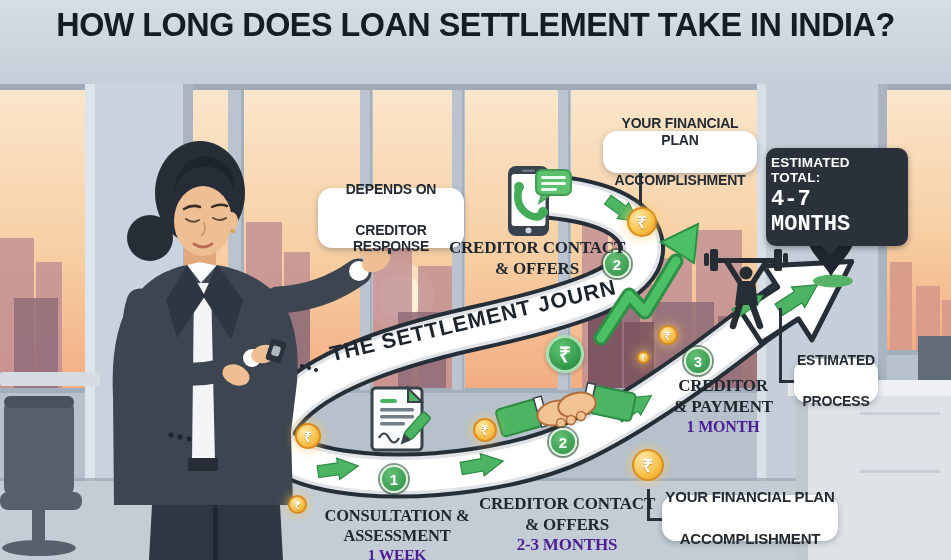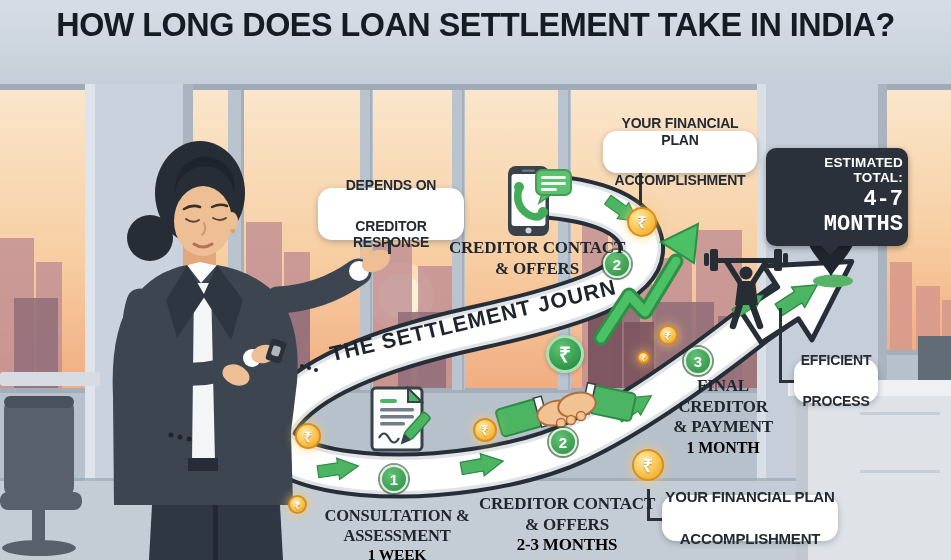--- a/index.html
+++ b/index.html
@@ -9,37 +9,37 @@
   #title{position:absolute;left:0;top:6px;width:951px;text-align:center;
          font-size:33px;font-weight:bold;color:#161c24;letter-spacing:-0.5px;
          transform:scaleX(.98);white-space:nowrap;}
   .callout{position:absolute;background:#fff;border-radius:14px;color:#232a32;
            font-weight:bold;text-align:center;line-height:1.2;letter-spacing:-0.2px;
            box-shadow:0 2px 6px rgba(25,35,45,.28);display:flex;flex-direction:column;
            justify-content:center;gap:24px;}
   .callout span{display:block;}
   .plain{position:absolute;color:#20262e;font-weight:bold;text-align:center;
          line-height:1.22;letter-spacing:-0.2px;font-family:Liberation Serif, serif;}
-  .plain .duration{color:#000000;font-weight:600;}
+  .plain .duration{color:#4c1d95;font-weight:600;}
   .badge{position:absolute;width:28px;height:28px;border-radius:50%;
          background:radial-gradient(circle at 38% 32%,#63c276,#3d9b51 72%);
          border:2px solid #dcf0de;box-shadow:0 0 0 2px rgba(34,74,42,.55),0 1px 3px rgba(0,0,0,.3);
          color:#fff;font-weight:bold;font-size:15px;display:flex;align-items:center;justify-content:center;
          box-sizing:border-box;}
   .coin{position:absolute;border-radius:50%;box-sizing:border-box;
         background:radial-gradient(circle at 35% 30%,#ffe9a8,#f7c047 60%,#ec9d2b);
         border:2px solid #db8d1f;box-shadow:0 0 12px rgba(255,205,100,.85);
         color:#fff;font-weight:bold;display:flex;align-items:center;justify-content:center;
         text-shadow:0 1px 1px rgba(180,110,20,.8);}
   #rupee-big{position:absolute;left:546px;top:335px;width:38px;height:38px;border-radius:50%;
         background:radial-gradient(circle at 38% 30%,#5ec473,#2f9347 75%);
         border:3px solid #a9dfb3;box-sizing:border-box;color:#fff;font-weight:bold;font-size:21px;
         display:flex;align-items:center;justify-content:center;box-shadow:0 1px 4px rgba(0,0,0,.25);}
   #estimate-badge{position:absolute;left:766px;top:148px;width:142px;box-sizing:border-box;
-        background:#2b313a;border-radius:10px;color:#fff;text-align:right;
+        background:#2b313a;border-radius:10px;color:#fff;text-align:left;
         padding:7px 5px 9px;box-shadow:0 2px 6px rgba(0,0,0,.35);}
   #estimate-badge .l1{font-size:13.5px;font-weight:bold;letter-spacing:.2px;}
   #estimate-badge .l2{font-size:22px;font-weight:bold;margin-top:2px;font-family:Liberation Mono, monospace;}
   #estimate-badge:after{content:"";position:absolute;left:54px;bottom:-9px;width:0;height:0;
         border-left:10px solid transparent;border-right:10px solid transparent;
         border-top:10px solid #2b313a;}
   .connector{position:absolute;background:#2b313a;}
 </style>
 </head>
 <body>
@@ -300,30 +300,30 @@
 
   <div class="connector" style="left:388px;top:232px;width:3px;height:22px;"></div>
   <div class="connector" style="left:639px;top:173px;width:3px;height:32px;"></div>
   <div class="connector" style="left:779px;top:308px;width:3px;height:74px;"></div>
   <div class="connector" style="left:779px;top:380px;width:18px;height:3px;"></div>
   <div class="connector" style="left:647px;top:489px;width:3px;height:32px;"></div>
   <div class="connector" style="left:647px;top:518px;width:20px;height:3px;"></div>
 
   <div id="title">HOW LONG DOES LOAN SETTLEMENT TAKE IN INDIA?</div>
 
-  <div class="callout" style="left:318px;top:188px;width:146px;height:52px;font-size:14px;">
+  <div class="callout" style="left:318px;top:188px;width:146px;height:60px;font-size:14px;">
     <span>DEPENDS ON</span>
     <span>CREDITOR RESPONSE</span>
   </div>
   <div class="callout" style="left:603px;top:131px;width:154px;height:42px;font-size:14px;">
     <span>YOUR FINANCIAL PLAN</span>
     <span>ACCOMPLISHMENT</span>
   </div>
   <div class="callout" style="left:794px;top:359px;width:84px;height:44px;font-size:14px;">
-    <span>EFFICIENT</span>
+    <span>ESTIMATED</span>
     <span>PROCESS</span>
   </div>
   <div class="callout" style="left:662px;top:495px;width:176px;height:46px;font-size:15px;">
     <span>YOUR FINANCIAL PLAN</span>
     <span>ACCOMPLISHMENT</span>
   </div>
 
   <div id="estimate-badge">
     <div class="l1">ESTIMATED TOTAL:</div>
     <div class="l2">4-7 MONTHS</div>
@@ -337,19 +337,18 @@
     <span style="display:block;text-align:center;">CONSULTATION &amp;</span>
     <span style="display:block;">ASSESSMENT</span>
     <span class="duration" style="display:block;font-size:15.5px;">1 WEEK</span>
   </div>
   <div class="plain" style="left:462px;top:494px;width:210px;font-size:17px;">
     <span style="display:block;">CREDITOR CONTACT</span>
     <span style="display:block;">&amp; OFFERS</span>
     <span class="duration" style="display:block;font-size:17px;">2-3 MONTHS</span>
   </div>
   <div class="plain" style="left:658px;top:376px;width:130px;font-size:17px;">
-    <span style="display:block;">FINAL</span>
     <span style="display:block;">CREDITOR</span>
     <span style="display:block;">&amp; PAYMENT</span>
     <span class="duration" style="display:block;font-size:16px;">1 MONTH</span>
   </div>
 
 </div>
 
 </body></html>

